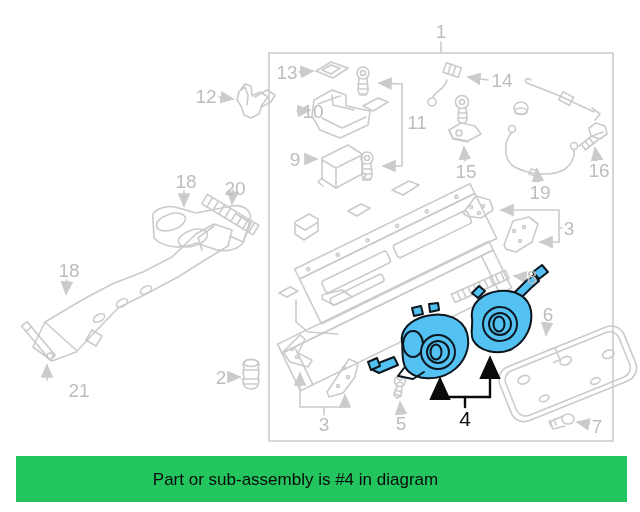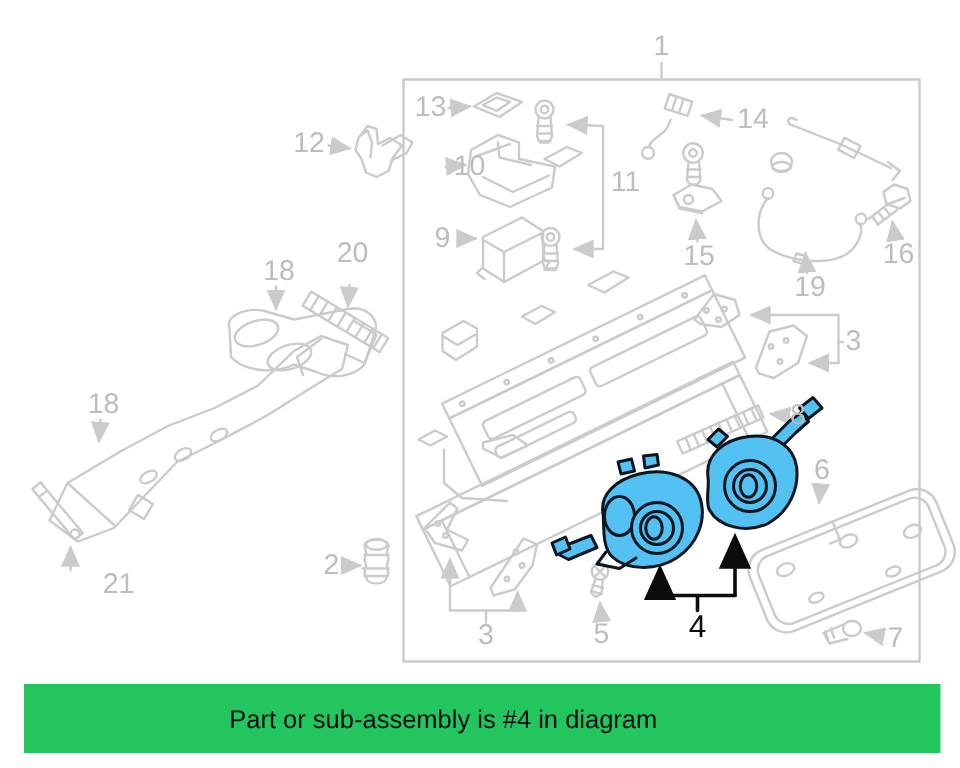--- a/index.html
+++ b/index.html
@@ -295,21 +295,21 @@
       <div class="callout" style="left: 417px; top: 122px;">11</div>
       <div class="callout" style="left: 295px; top: 159px;">9</div>
       <div class="callout" style="left: 502px; top: 80px;">14</div>
       <div class="callout" style="left: 466px; top: 171px;">15</div>
       <div class="callout" style="left: 540px; top: 192px;">19</div>
       <div class="callout" style="left: 599px; top: 170px;">16</div>
       <div class="callout" style="left: 569px; top: 228px;">3</div>
       <div class="callout" style="left: 532px; top: 277px;">8</div>
       <div class="callout" style="left: 548px; top: 314px;">6</div>
       <div class="callout" style="left: 186px; top: 181px;">18</div>
-      <div class="callout" style="left: 235px; top: 169px;">20</div>
+      <div class="callout" style="left: 235px; top: 188px;">20</div>
       <div class="callout" style="left: 69px; top: 270px; text-align: right;">18</div>
       <div class="callout" style="left: 47px; top: 390px; margin-left: 32px;">21</div>
       <div class="callout" style="left: 221px; top: 377px;">2</div>
       <div class="callout" style="left: 324px; top: 424px;">3</div>
       <div class="callout" style="left: 401px; top: 423px;">5</div>
       <div class="callout" style="left: 597px; top: 426px;">7</div>
       <div class="callout hl" style="left: 465px; top: 418px;">4</div>
     </div>
 
 <div class="banner" style="background: #22c55e; color: rgb(12, 12, 12);">

